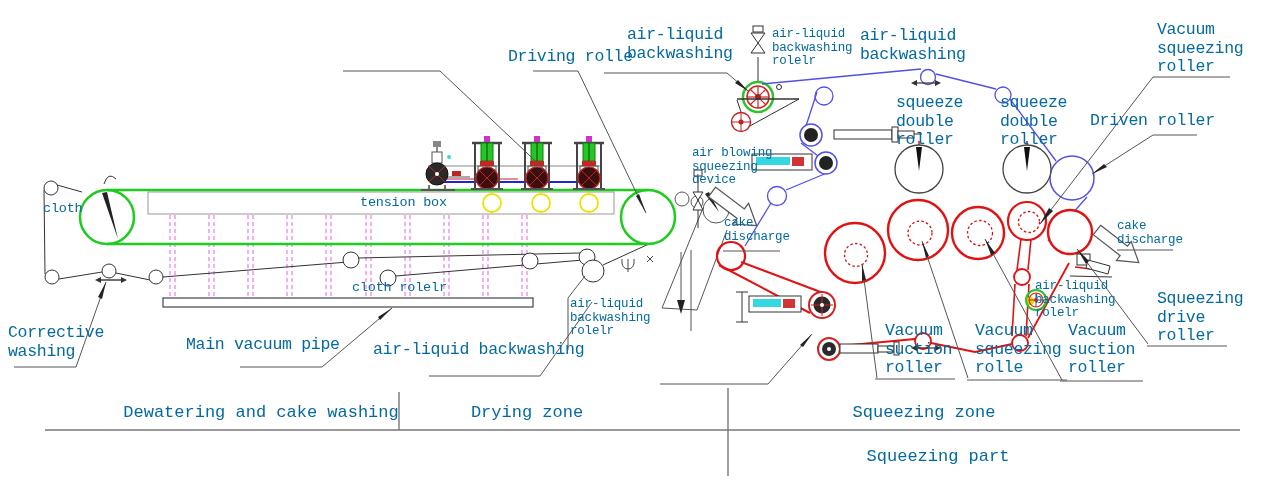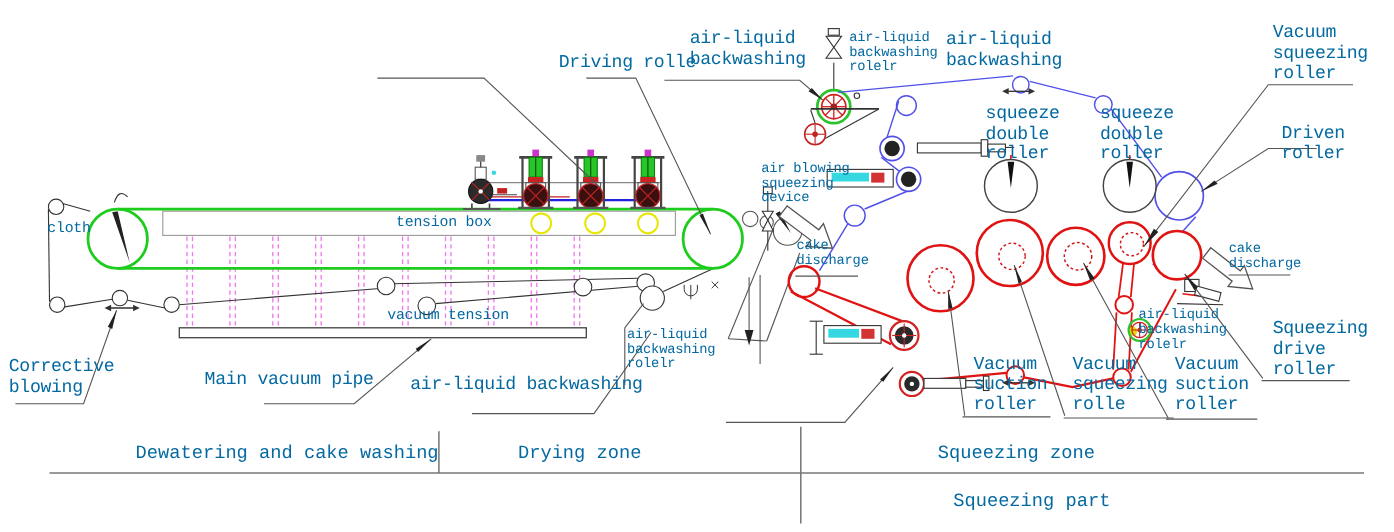--- a/index.html
+++ b/index.html
@@ -380,39 +380,39 @@
 <div class="lbl lg" style="left:627px;top:26px">air-liquid
 backwashing</div>
 <div class="lbl sm" style="left:772px;top:28px">air-liquid
 backwashing
 rolelr</div>
 <div class="lbl lg" style="left:860px;top:27px">air-liquid
 backwashing</div>
 <div class="lbl lg" style="left:1157px;top:21px">Vacuum
 squeezing
 roller</div>
-<div class="lbl lg" style="left:1165px;top:112px">Driven roller</div>
+<div class="lbl lg" style="left:1090px;top:112px">Driven roller</div>
 <div class="lbl lg" style="left:896px;top:94px">squeeze
 double
 roller</div>
 <div class="lbl lg" style="left:1000px;top:94px">squeeze
 double
 roller</div>
 <div class="lbl sm" style="left:692px;top:147px">air blowing
 squeezing
 device</div>
 <div class="lbl sm" style="left:724px;top:217px">cake
 discharge</div>
 <div class="lbl sm" style="left:1117px;top:220px">cake
 discharge</div>
 <div class="lbl md" style="left:43px;top:201px">cloth</div>
 <div class="lbl md" style="left:360px;top:195px">tension box</div>
-<div class="lbl md" style="left:352px;top:280px">vacuum tension</div>
+<div class="lbl md" style="left:352px;top:280px">cloth rolelr</div>
 <div class="lbl lg" style="left:8px;top:324px">Corrective
-blowing</div>
+washing</div>
 <div class="lbl lg" style="left:186px;top:336px">Main vacuum pipe</div>
 <div class="lbl lg" style="left:373px;top:341px">air-liquid backwashing</div>
 <div class="lbl sm" style="left:570px;top:298px">air-liquid
 backwashing
 rolelr</div>
 <div class="lbl sm" style="left:1035px;top:280px">air-liquid
 backwashing
 rolelr</div>
 <div class="lbl lg" style="left:885px;top:322px">Vacuum
 suction

